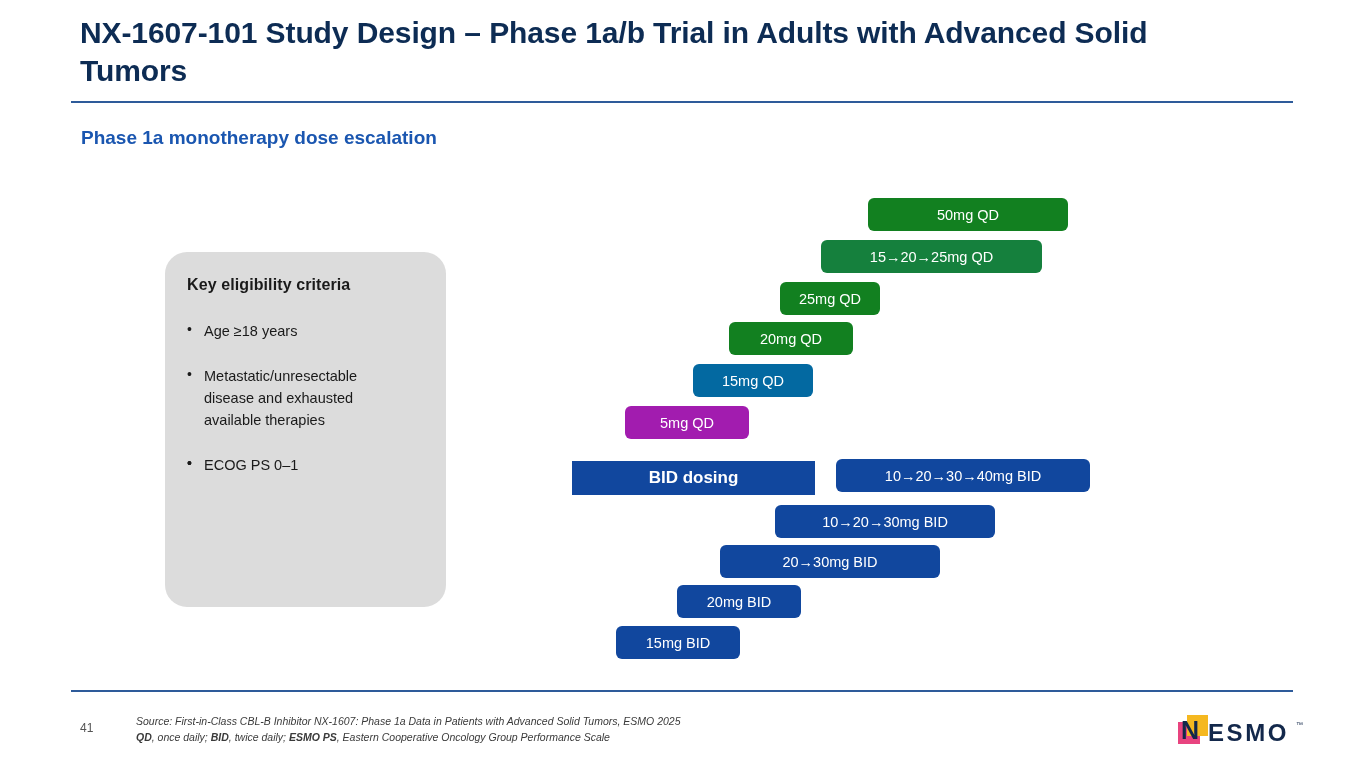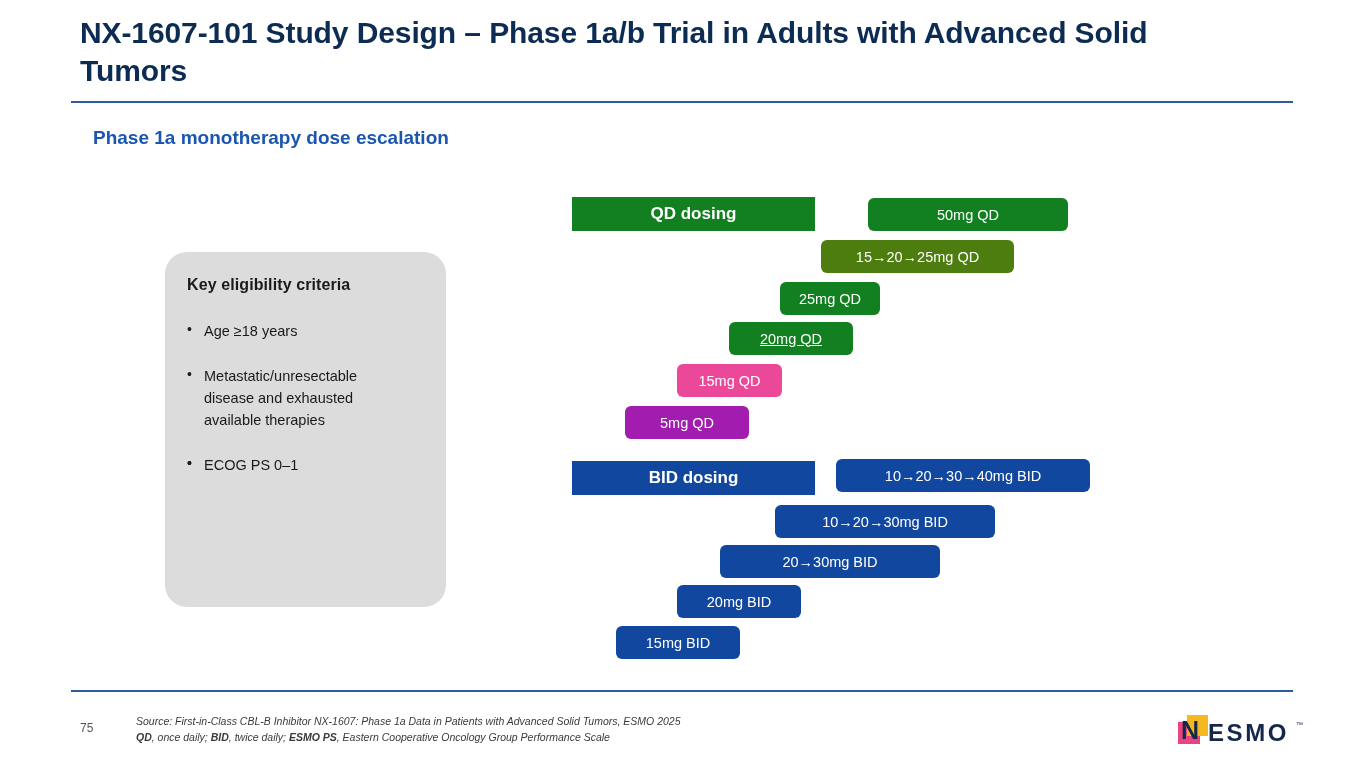--- a/index.html
+++ b/index.html
@@ -34,21 +34,21 @@
     left: 71px;
     top: 101px;
     width: 1222px;
     height: 2px;
     background: #2e5b9a;
   }
 
   
   .subtitle {
     position: absolute;
-    left: 93px;
+    left: 81px;
     top: 127px;
     font-size: 19px;
     font-weight: bold;
     color: #1a56b0;
   }
 
   
   .elig-box {
     position: absolute;
     left: 165px;
@@ -227,37 +227,36 @@
         <span class="bullet">•</span>
       </li>
       <li class="elig-item">
         <span class="bullet">•</span>
         <span>ECOG PS 0–1</span>
       </li>
     </ul>
   </div>
 
   <div class="diagram" id="diagram">
-      <div class="bar header qd" style="left: 572px; top: 197px; width: 243px; background: rgb(18, 128, 32);">QD dosing</div>
       <div class="bar header bid" style="left: 572px; top: 461px; width: 243px; background: rgb(17, 71, 158);">BID dosing</div>
       <div class="bar qd" style="left: 625px; top: 406px; width: 124px; background: #a21caf;">5mg QD</div>
-      <div class="bar qd" style="left: 677px; top: 364px; width: 105px; background: #ec4899;">15mg QD</div>
-      <div class="bar qd" style="left: 729px; top: 322px; width: 124px; background: rgb(18, 128, 32); text-decoration: underline;">20mg QD</div>
+      <div class="bar qd" style="left: 693px; top: 364px; width: 120px; background: #0369a1;">15mg QD</div>
+      <div class="bar qd" style="left: 729px; top: 322px; width: 124px; background: rgb(18, 128, 32);">20mg QD</div>
       <div class="bar qd" style="left: 780px; top: 282px; width: 100px; background: rgb(18, 128, 32);">25mg QD</div>
-      <div class="bar qd" style="left: 821px; top: 240px; width: 193px; background: #4d7c0f;">15→20→25mg QD</div>
+      <div class="bar qd" style="left: 821px; top: 240px; width: 221px; background: #15803d;">15→20→25mg QD</div>
       <div class="bar qd" style="left: 868px; top: 198px; width: 200px; background: rgb(18, 128, 32);">50mg QD</div>
       <div class="bar bid" style="left: 616px; top: 626px; width: 124px; background: rgb(17, 71, 158);">15mg BID</div>
       <div class="bar bid" style="left: 677px; top: 585px; width: 124px; background: rgb(17, 71, 158);">20mg BID</div>
       <div class="bar bid" style="left: 720px; top: 545px; width: 220px; background: rgb(17, 71, 158);">20→30mg BID</div>
       <div class="bar bid" style="left: 775px; top: 505px; width: 220px; background: rgb(17, 71, 158);">10→20→30mg BID</div>
       <div class="bar bid" style="left: 836px; top: 459px; width: 254px; background: rgb(17, 71, 158);">10→20→30→40mg BID</div>
     </div>
 
   <div class="footer-rule"></div>
-  <div class="page-num">75</div>
+  <div class="page-num">41</div>
   <div class="source">
     <div>Source: First-in-Class CBL-B Inhibitor NX-1607: Phase 1a Data in Patients with Advanced Solid Tumors, ESMO 2025</div>
     <div>
       <b>QD</b><span>, once daily; </span><b>BID</b><span>, twice daily; </span><b>ESMO PS</b><span>, Eastern Cooperative Oncology Group Performance Scale</span>
     </div>
   </div>
 
   <div class="logo">
     <div class="logo-mark">
       <div class="logo-sq-pink"></div>

